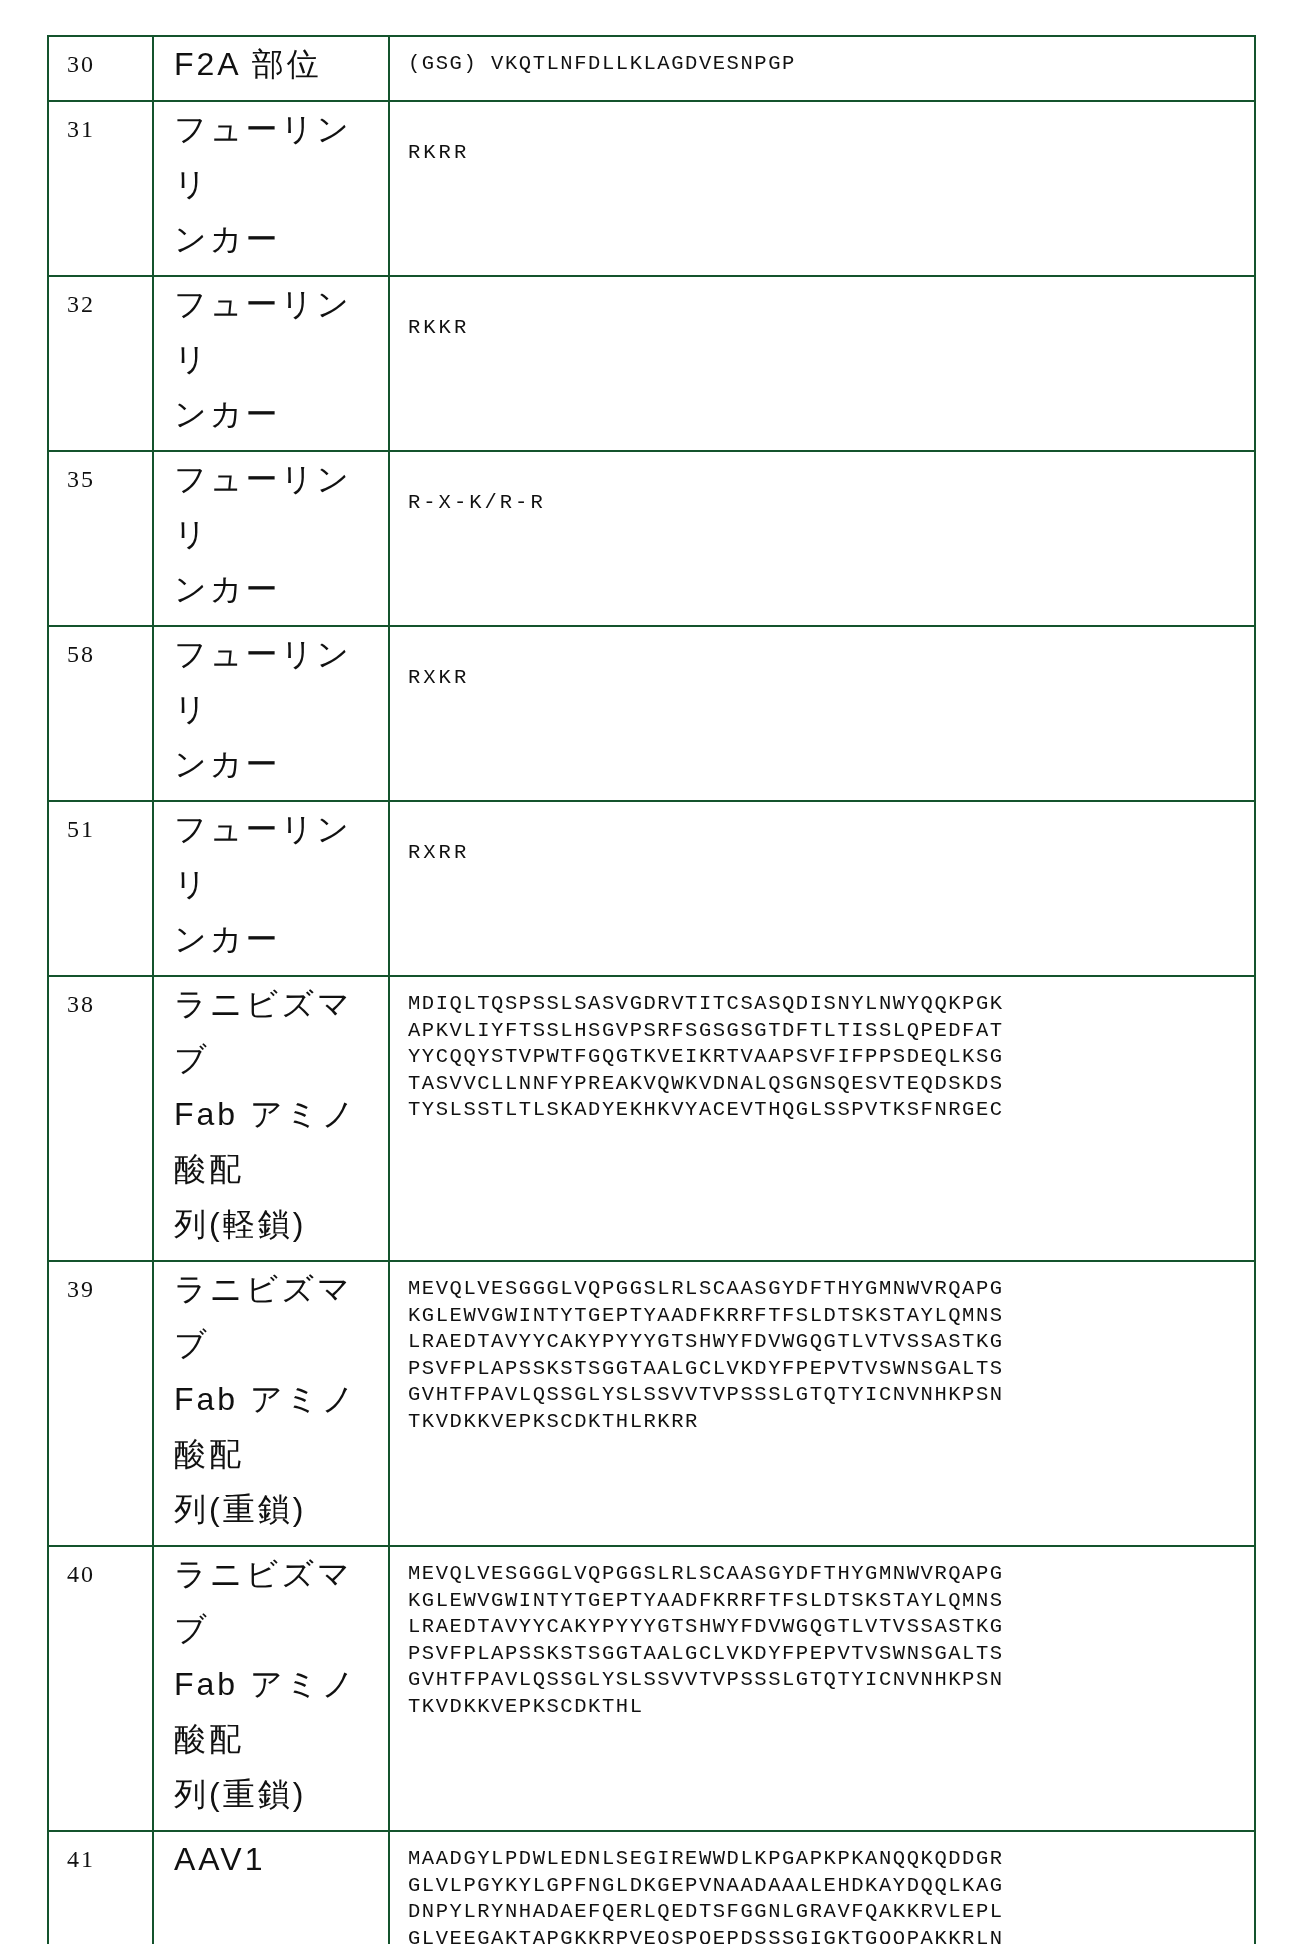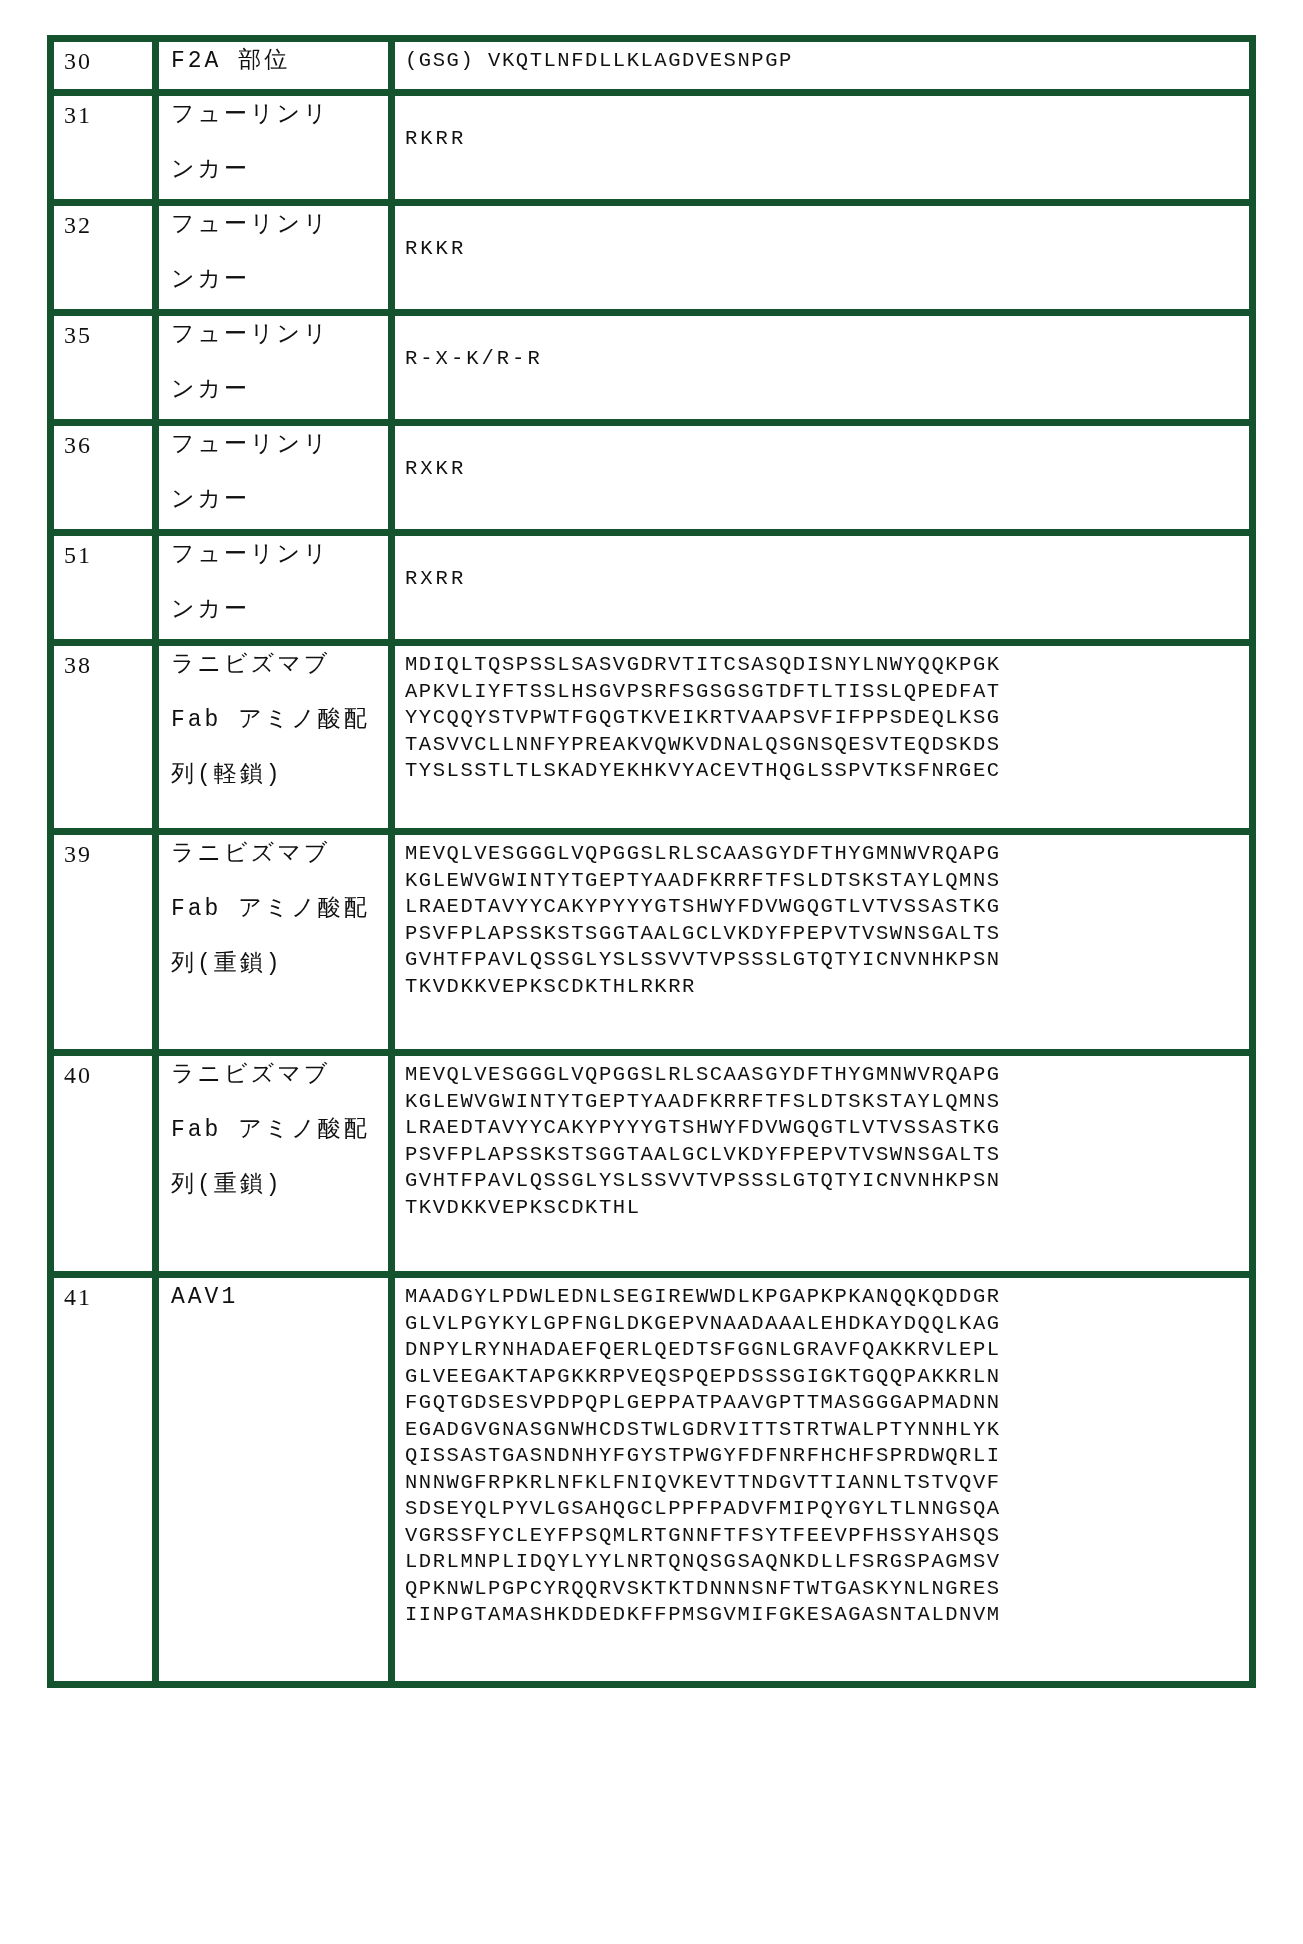--- a/index.html
+++ b/index.html
@@ -7,36 +7,36 @@
     .seq-table {
       position: absolute;
       left: 47px;
       top: 35px;
       width: 1209px;
       border-collapse: collapse;
       table-layout: fixed;
       color: #111;
     }
     .seq-table td {
-      border: 7px solid #14532d;
+      border: 2px solid #14532d;
       vertical-align: top;
-      padding: 0;
+      padding: 8px;
     }
     .col-no { width: 105px; }
     .col-name { width: 236px; }
     .col-seq { width: auto; }
     .no {
       font-family: "Liberation Serif", "DejaVu Serif", serif;
       font-size: 24px;
       padding: 6px 0 0 10px;
       letter-spacing: 2px;
     }
     .name {
-      font-family: Liberation Mono, monospace;
-      font-size: 23px;
+      font-family: Liberation Sans, sans-serif;
+      font-size: 32px;
       line-height: 55px;
       padding: 0 0 0 12px;
       margin-top: -8px;
       letter-spacing: 3px;
       white-space: pre-line;
     }
     .seq {
       font-family: "Liberation Mono", "DejaVu Sans Mono", monospace;
       font-size: 20.5px;
       line-height: 26.5px;
@@ -98,21 +98,21 @@
       <td>
           <div class="name">フューリンリ
 ンカー</div>
         </td>
       <td>
           <div class="seq sparse">R-X-K/R-R</div>
         </td>
     </tr>
     <tr style="height:110px">
       <td>
-          <div class="no">36</div>
+          <div class="no">58</div>
         </td>
       <td>
           <div class="name">フューリンリ
 ンカー</div>
         </td>
       <td>
           <div class="seq sparse">RXKR</div>
         </td>
     </tr>
     <tr style="height:110px">

